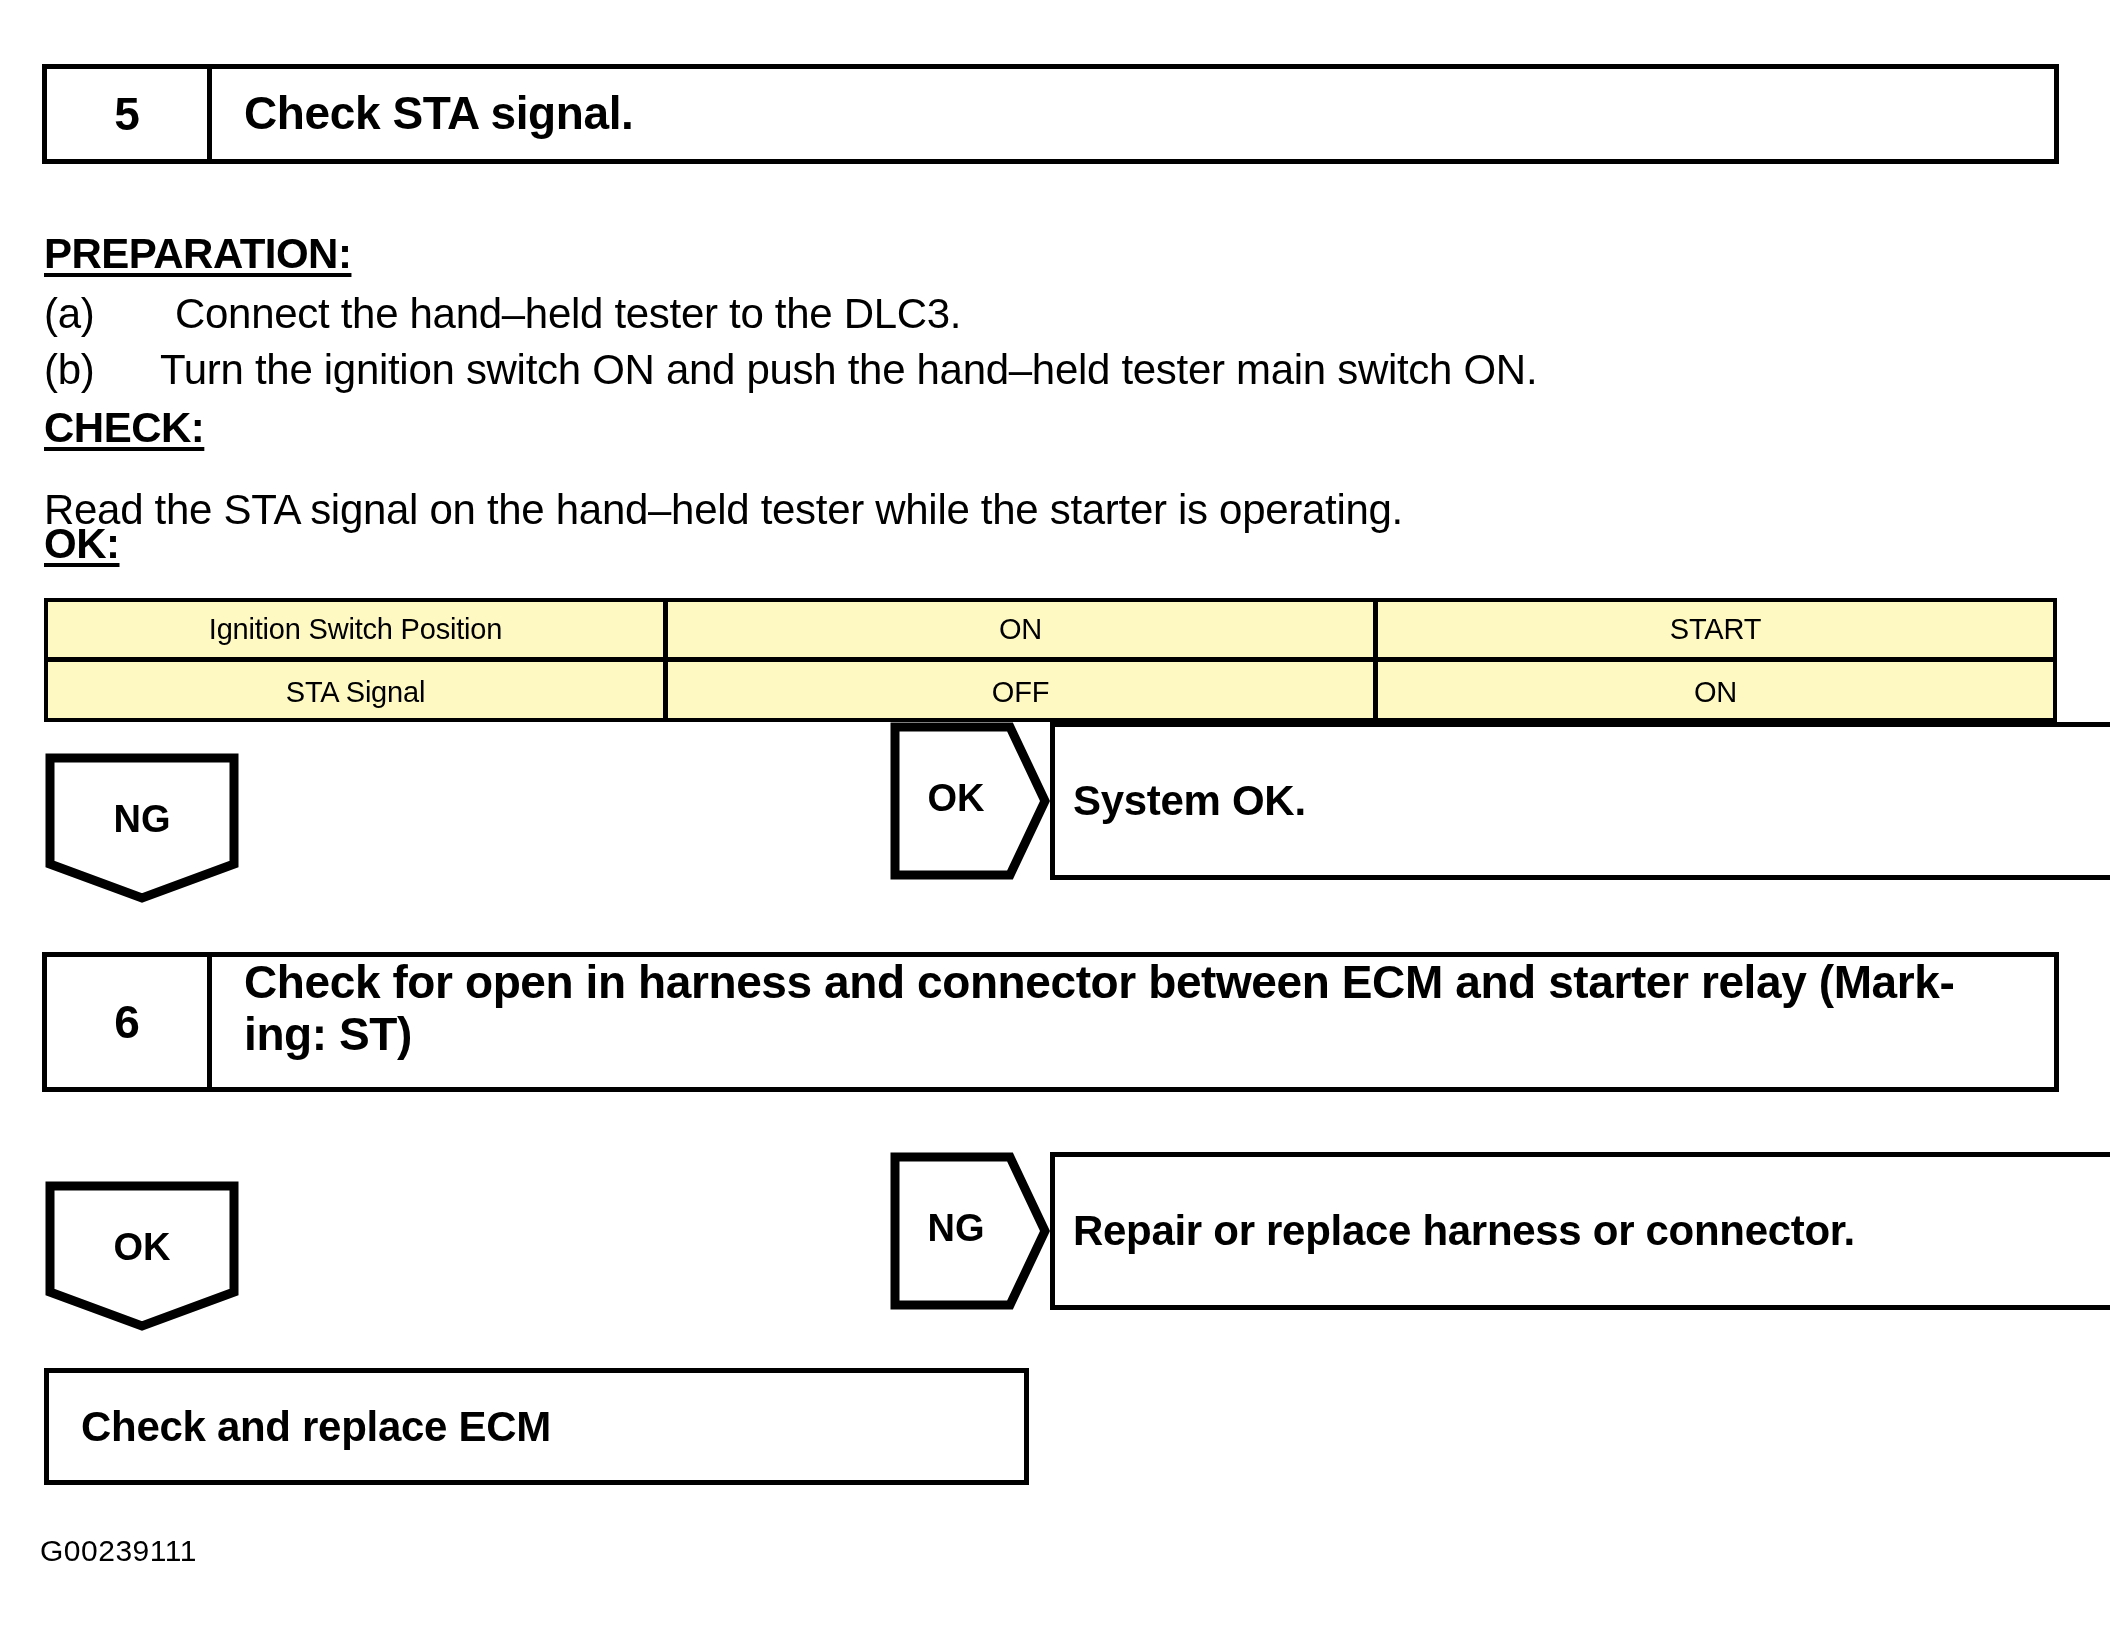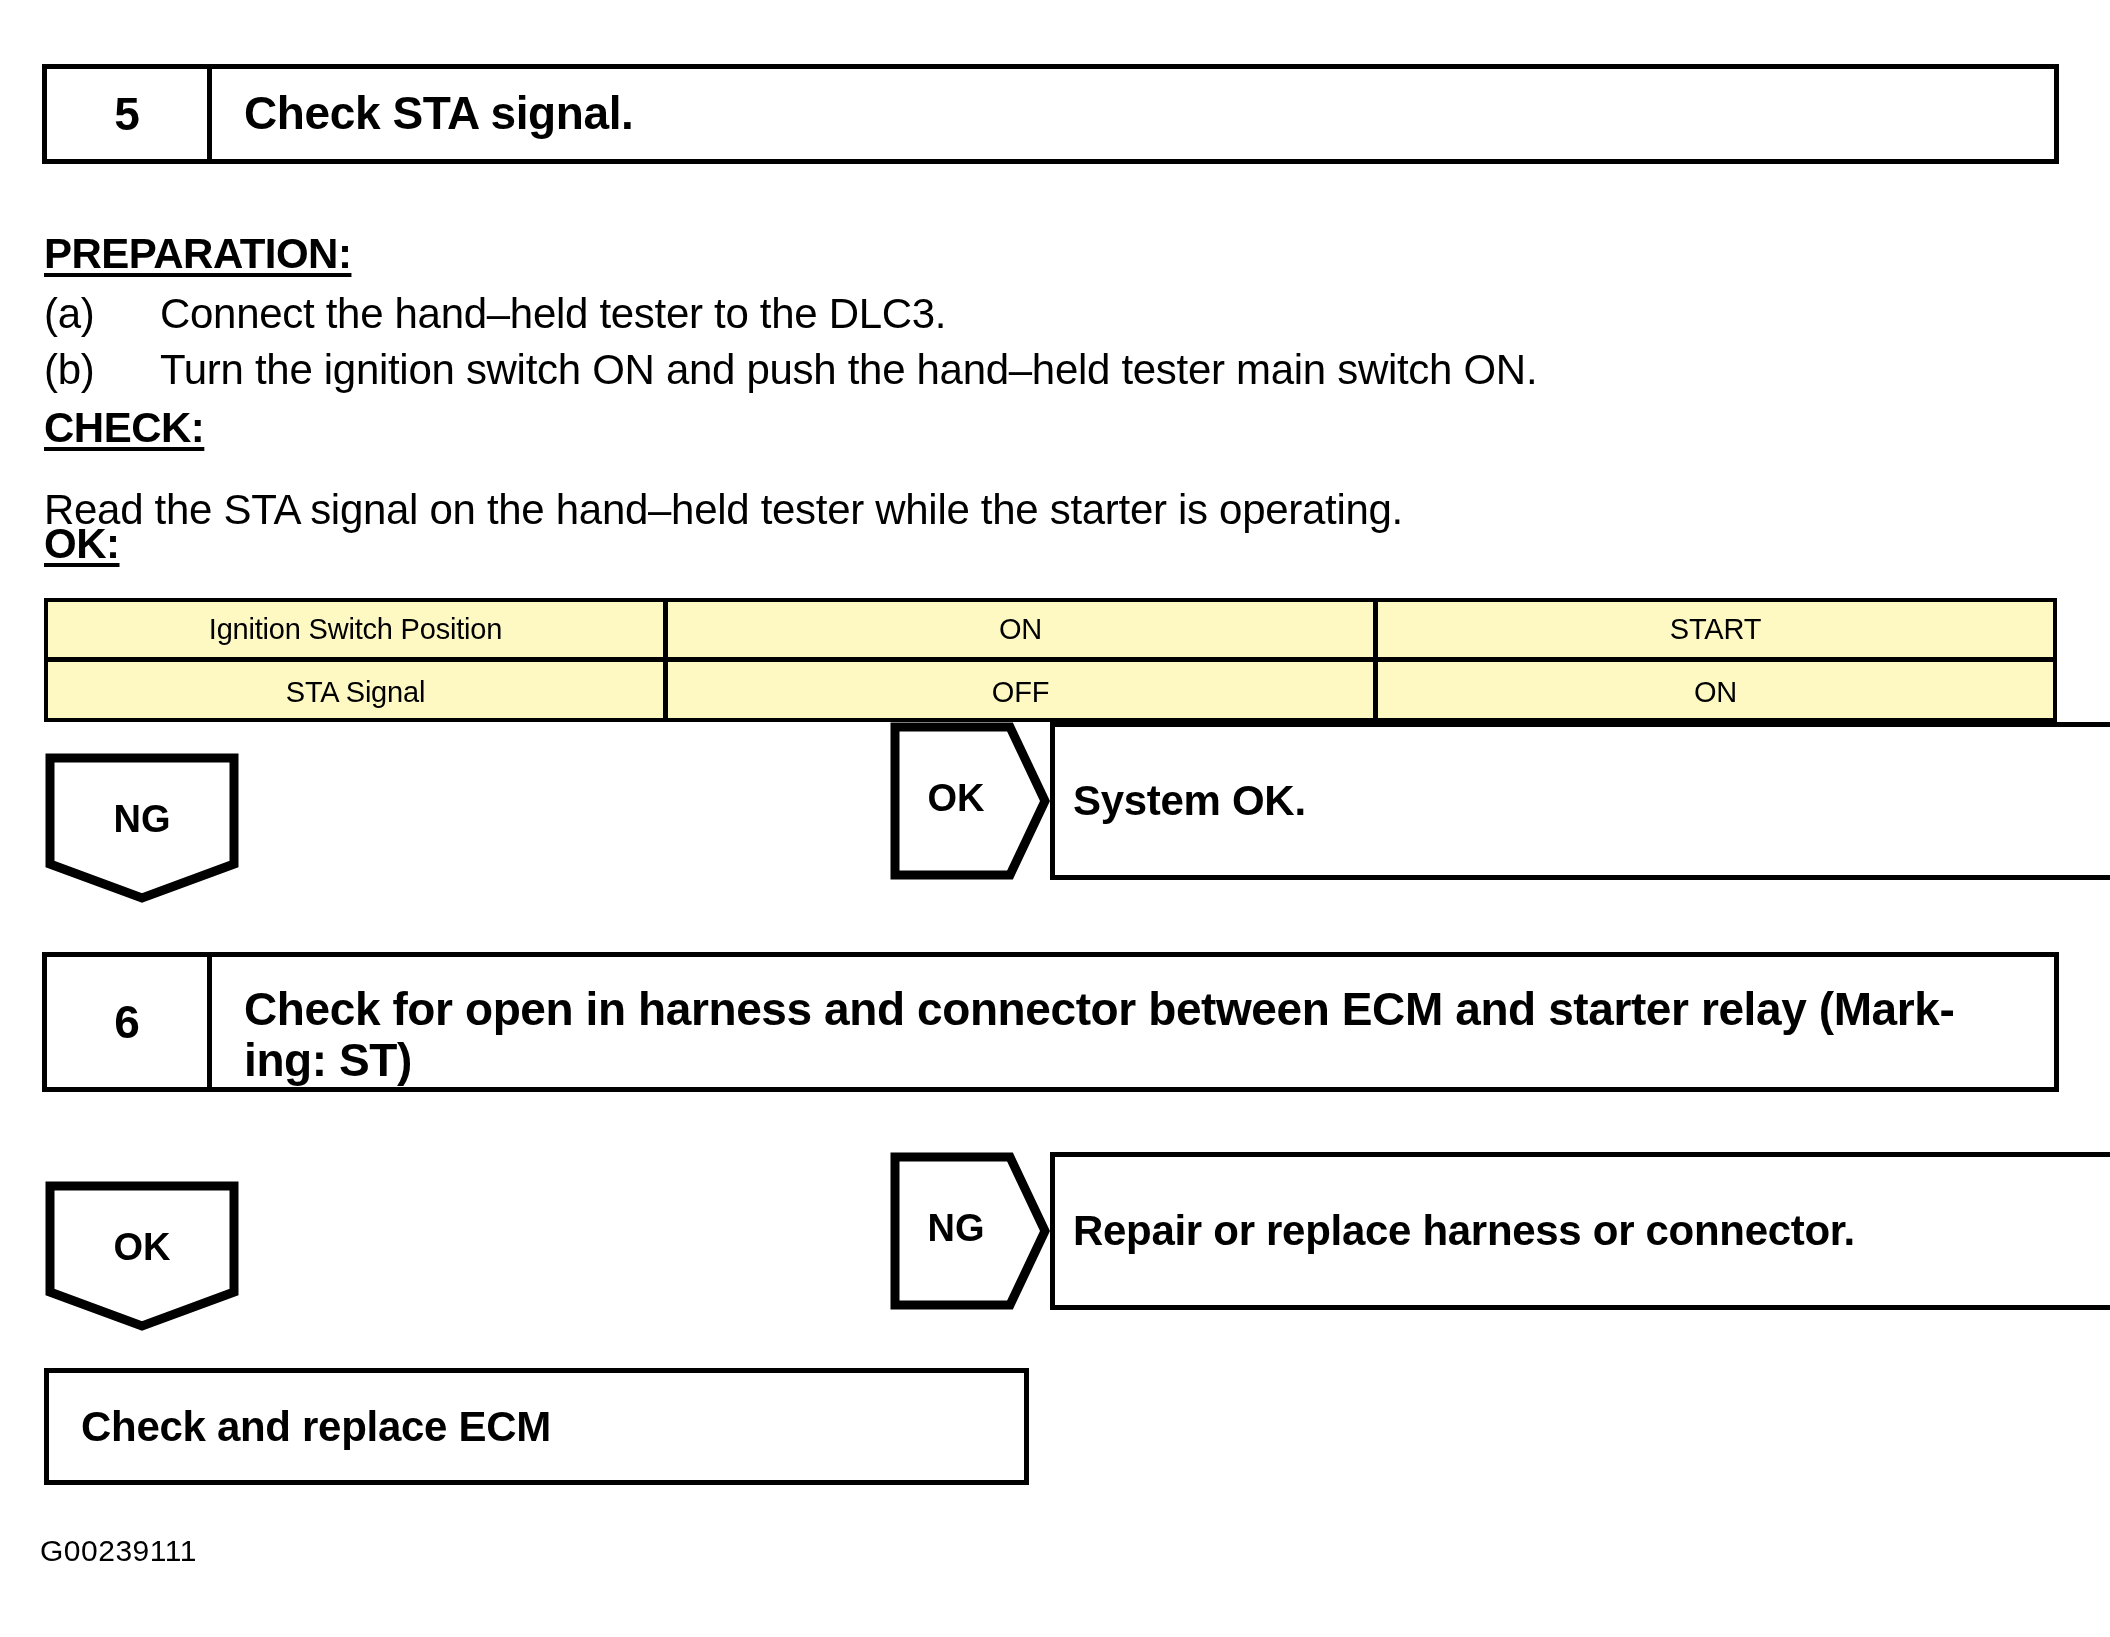--- a/index.html
+++ b/index.html
@@ -47,21 +47,21 @@
     flex: 1 1 auto;
     display: flex;
     align-items: center;
     padding: 0 32px;
     font-size: 46px;
     font-weight: bold;
     line-height: 1.12;
     letter-spacing: -0.4px;
   }
   .step-title.two-line {
-    align-items: flex-end;
+    align-items: flex-start;
   }
 
   
   .heading-u {
     position: absolute;
     font-size: 42px;
     font-weight: bold;
     text-decoration: underline;
     text-underline-offset: 5px;
     letter-spacing: -0.5px;
@@ -190,21 +190,21 @@
 <div class="page">
 
   <div class="step-box" style="left:42px; top:64px; width:2017px; height:100px;">
     <div class="step-num">5</div>
     <div class="step-title">Check STA signal.</div>
   </div>
 
   <div class="heading-u" style="left:44px; top:230px;">PREPARATION:</div>
 
   <div class="list-marker" style="left:44px; top:290px;">(a)</div>
-  <div class="body-line" style="left:160px; top:290px;">Connect the hand–held tester to the DLC3.</div>
+  <div class="body-line" style="left:175px; top:290px;">Connect the hand–held tester to the DLC3.</div>
 
   <div class="list-marker" style="left:44px; top:346px;">(b)</div>
   <div class="body-line" style="left:160px; top:346px;">Turn the ignition switch ON and push the hand–held tester main switch ON.</div>
 
   <div class="heading-u" style="left:44px; top:404px;">CHECK:</div>
   <div class="body-line" style="left:44px; top:440px;margin-top:46px;">Read the STA signal on the hand–held tester while the starter is operating.</div>
 
   <div class="heading-u" style="left:44px; top:520px;">OK:</div>
 
   <div class="cond-table" style="left:44px; top:598px; width:2013px; height:124px;">

